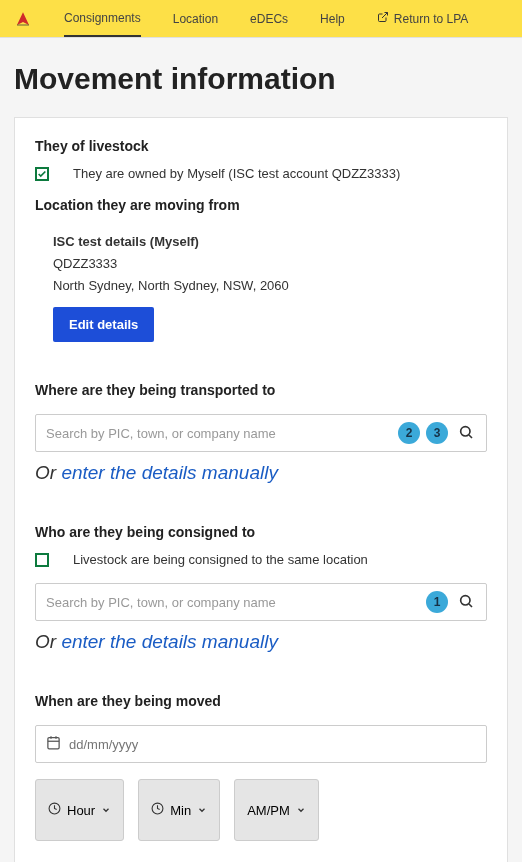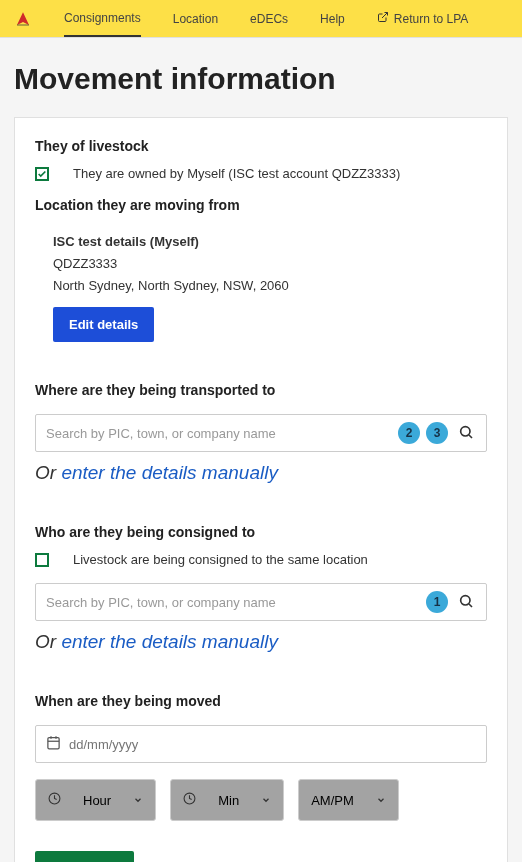--- a/index.html
+++ b/index.html
@@ -36,21 +36,21 @@
     .badge { width: 22px; height: 22px; border-radius: 50%; background: #3ba9d9; color: #163146; font-size: 12px; font-weight: 700; display: inline-flex; align-items: center; justify-content: center; flex-shrink: 0; }
     .search-icon-btn { background: none; border: none; cursor: pointer; padding: 4px; display: inline-flex; }
     
     .or-text { font-size: 19px; color: #333; font-style: italic; }
     .link { color: #1a5cc4; cursor: pointer; }
     
     .gap-lg { margin-top: 40px; }
     .gap-md { margin-top: 16px; }
     
     .time-row { display: flex; gap: 14px; margin-top: 16px; }
-    .pill { border: 1px solid #ccc; border-radius: 3px; padding: 12px 12px; font-size: 13px; display: inline-flex; align-items: center; gap: 22px; cursor: pointer; background: #a3a3a3; }
+    .pill { border: 1px solid #ccc; border-radius: 3px; padding: 22px 12px; font-size: 13px; display: inline-flex; align-items: center; gap: 6px; cursor: pointer; background: #e5e5e5; }
     
     .date-wrap { display: flex; align-items: center; border: 1px solid #ccc; border-radius: 2px; height: 38px; padding: 0 10px; gap: 8px; }
     .date-input { border: none; outline: none; flex: 1; font-size: 13px; color: #999; font-family: inherit; }
     
     .next-btn { background: #0d7a3e; color: #fff; border: none; font-weight: 600; font-size: 14px; padding: 12px 18px; cursor: pointer; border-radius: 2px; margin-top: 30px; }
   </style>
 </head>
 <body>
 
 <div class="top-nav">

